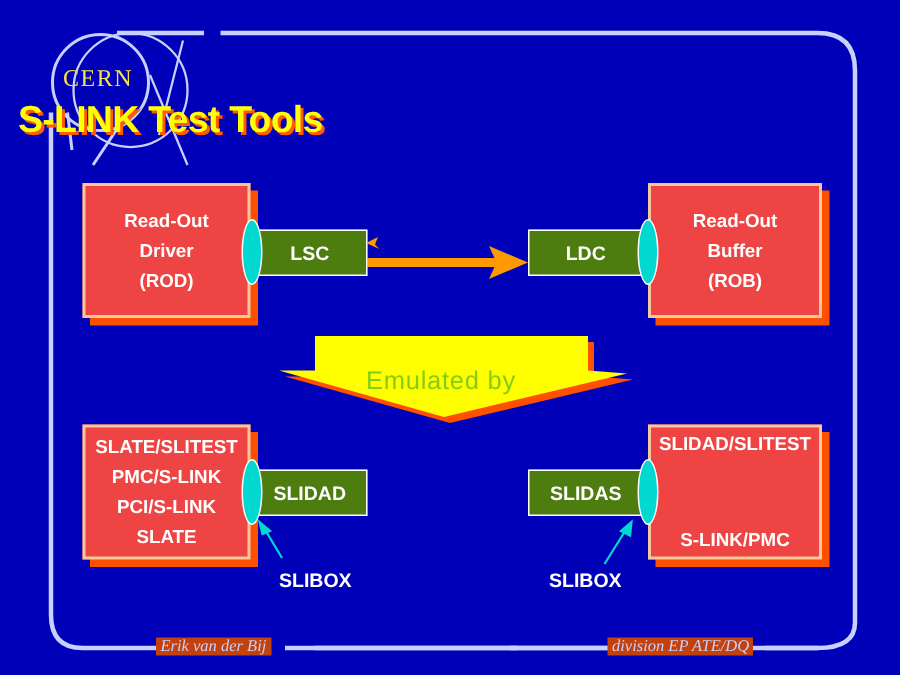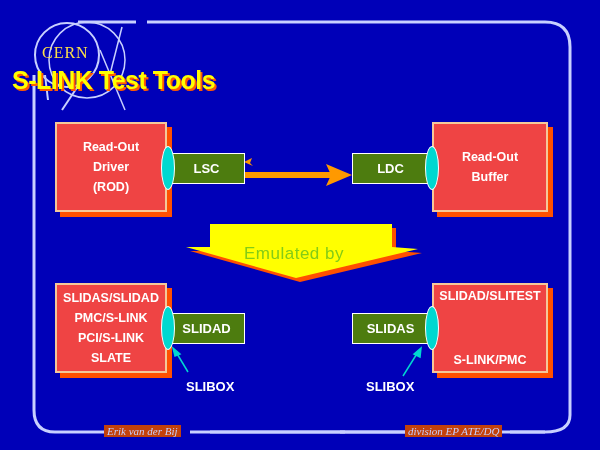--- a/index.html
+++ b/index.html
@@ -61,27 +61,28 @@
   <span>Driver</span>
   <span>(ROD)</span>
 </div>
 <div class="abs greenbox" style="left:168px;top:153px;width:75px;height:29px;">LSC</div>
 <div class="abs ellipse" style="left:161px;top:146px;width:12px;height:42px;"></div>
 
 <div class="abs greenbox" style="left:352px;top:153px;width:75px;height:29px;">LDC</div>
 <div class="abs bigbox" style="left:432px;top:122px;width:112px;height:86px;">
   <span>Read-Out</span>
   <span>Buffer</span>
+  <span>(ROB)</span>
 </div>
 <div class="abs ellipse" style="left:425px;top:146px;width:12px;height:42px;"></div>
 
 <div class="abs emul" style="left:244px;top:244px;">Emulated by</div>
 
 <div class="abs bigbox" style="left:55px;top:283px;width:108px;height:86px;line-height:20px;">
-  <span>SLIDAS/SLIDAD</span>
+  <span>SLATE/SLITEST</span>
   <span>PMC/S-LINK</span>
   <span>PCI/S-LINK</span>
   <span>SLATE</span>
 </div>
 <div class="abs greenbox" style="left:168px;top:313px;width:75px;height:29px;">SLIDAD</div>
 <div class="abs ellipse" style="left:161px;top:306px;width:12px;height:42px;"></div>
 <div class="abs slibox" style="left:186px;top:379px;">SLIBOX</div>
 
 <div class="abs greenbox" style="left:352px;top:313px;width:75px;height:29px;">SLIDAS</div>
 <div class="abs bigbox" style="left:432px;top:283px;width:112px;height:86px;gap:44px;">

